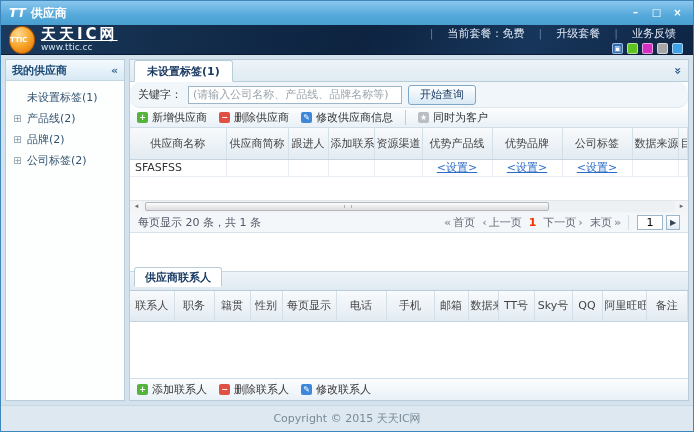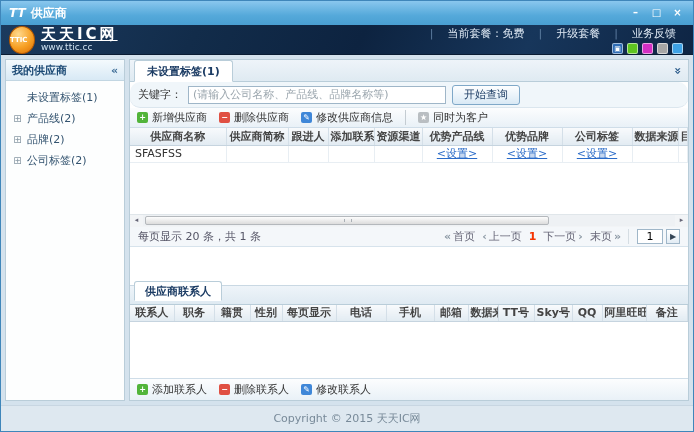--- a/index.html
+++ b/index.html
@@ -53,37 +53,37 @@
 
   .tabstrip { height:22px; flex:0 0 22px; background:linear-gradient(#eef4f9,#dfeaf2);
               border-bottom:1px solid #b9cdd9; display:flex; align-items:flex-end; padding:0 4px; }
   .tab { background:#fff; border:1px solid #b9cdd9; border-bottom:1px solid #fff; padding:3px 12px 2px;
          font-weight:bold; color:#1c3c64; border-radius:3px 3px 0 0; position:relative; top:1px; cursor:default; }
   .tab-overflow { margin-left:auto; align-self:center; color:#2a5a8a; font-weight:bold;
                   transform:rotate(90deg); cursor:pointer; font-size:12px; padding:0 2px; }
 
   .searchrow { height:26px; flex:0 0 26px; background:#f0f6fa; border-bottom:1px solid #dbe6ee;
                display:flex; align-items:center; gap:6px; padding:0 8px; color:#333;border-radius:10px; }
-  .kw-input { width:258px; height:18px; border:1px solid #9fb6c8; font-size:11px; padding:1px 4px;
+  .kw-input { width:214px; height:18px; border:1px solid #9fb6c8; font-size:11px; padding:1px 4px;
               font-family:inherit; color:#555; }
   .kw-input::placeholder { color:#9aa5ad; }
   .search-btn { height:20px; padding:0 11px; font-size:11px; font-family:inherit; color:#1c3c64;
                 background:linear-gradient(#fdfeff,#d9e9f5); border:1px solid #7fa8c8;
                 border-radius:3px; cursor:pointer; }
 
   .toolbar { height:20px; flex:0 0 20px; display:flex; align-items:center; gap:12px; padding:0 7px;
              background:linear-gradient(#fcfdfe,#e9f1f7); border-bottom:1px solid #cfdde8; color:#333; }
   .tb-btn { display:flex; align-items:center; gap:4px; cursor:pointer; }
   .toolbar > span.tb-btn:nth-of-type(4) { border-left:1px solid #c4ccd2; padding-left:12px; }
   .tb-ic { width:11px; height:11px; border-radius:2px; color:#fff; font-size:8px; line-height:11px;
            text-align:center; font-weight:bold; }
 
   table.grid { width:100%; border-collapse:collapse; table-layout:fixed; font-size:11px; }
   .grid th { background:linear-gradient(#f8fafc,#e2ebf2); border-right:1px solid #d4dfe8;
-             border-bottom:1px solid #c6d4df; color:#444; font-weight:bold; height:17px;
+             border-bottom:1px solid #c6d4df; color:#444; font-weight:normal; height:31px;
              padding:0 2px; white-space:nowrap; overflow:hidden; }
   .grid td { height:17px; border-right:1px solid #e8eef3; border-bottom:1px solid #e8eef3;
              padding:0 5px; white-space:nowrap; overflow:hidden; text-align:center; color:#333; }
   .grid td:first-child { text-align:left;margin-top:32px; }
   .setlink { color:#2a6bc8; text-decoration:underline; cursor:pointer; }
   .grid-filler { flex:1; background:#fff; }
 
   .hscroll { height:13px; flex:0 0 13px; background:#f2f4f6; border-top:1px solid #e0e6ea;
              display:flex; align-items:center; }
   .hs-arrow { width:13px; text-align:center; font-size:7px; color:#667; cursor:pointer; line-height:13px; }

